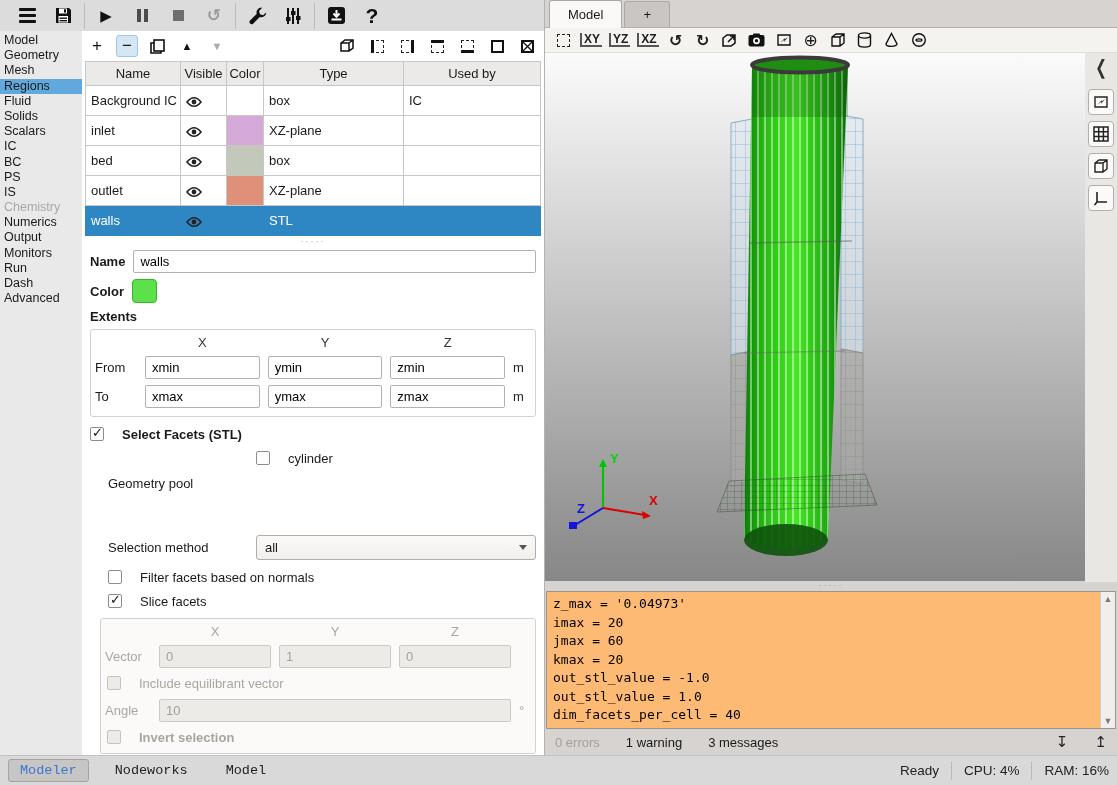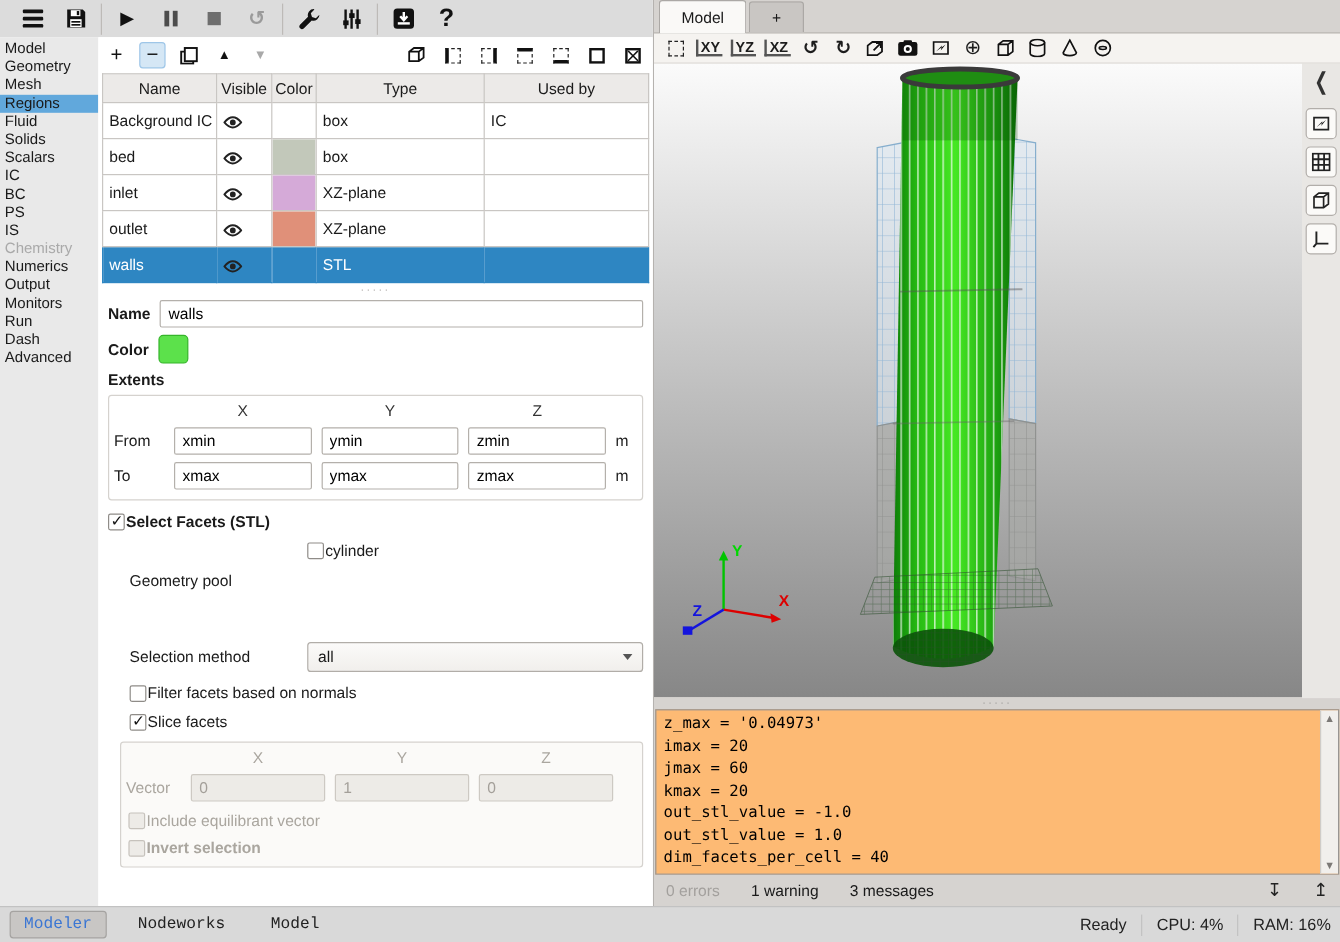--- a/index.html
+++ b/index.html
@@ -65,21 +65,21 @@
   .frow .lab-b { font-weight:bold; margin-right:8px; }
   .name-input { flex:1; height:23px; border:1px solid #b4b0ab; border-radius:2px; padding:0 6px; font:13px "Liberation Sans","DejaVu Sans",sans-serif; background:#fff; }
   .color-btn { width:25px; height:24px; border-radius:4px; border:1px solid #35b52a; cursor:pointer; }
   .section-lab { font-weight:bold; margin:4px 0 5px 0; }
   .groupbox { border:1px solid #d5d2ce; border-radius:3px; padding:5px 8px 8px 4px; margin-bottom:10px; }
   .ext-grid { display:grid; grid-template-columns:42px 1fr 1fr 1fr 14px; gap:6px 8px; align-items:center; }
   .axis-h { text-align:center; color:#333; }
   .ext-grid input { height:23px; border:1px solid #b4b0ab; border-radius:2px; padding:0 6px; font:13px "Liberation Sans","DejaVu Sans",sans-serif; width:100%; background:#fff; }
   .unit { color:#222; }
 
-  .cb-row { display:flex; align-items:center; gap:1px; margin:9px 0; }
+  .cb-row { display:flex; gap:18px; margin:9px 0; }
   .cb { width:14px; height:14px; border:1px solid #8f8c88; border-radius:2px; background:#fff; position:relative; flex:none; cursor:pointer; }
   .cb.checked::after { content:"✓"; position:absolute; left:1px; top:-3px; font-size:13px; font-weight:bold; color:#111; }
   .cb-lab { cursor:default; }
   .bold { font-weight:bold; }
   .indent1 { margin-left:18px; }
   .indent-cyl { margin-left:166px; }
   .plain-lab { margin:10px 0 10px 18px; }
   .pool-gap { height:26px; }
 
   .selmethod-row { display:flex; align-items:center; margin:8px 0 10px 18px; }
@@ -297,41 +297,41 @@
                   <td>Background IC</td>
                   <td><svg class="eye" width="16" height="12" viewBox="0 0 16 12">
                       <path d="M1 6 Q8 -2.5 15 6 Q8 14.5 1 6 Z" fill="none" stroke="#222" stroke-width="1.6"></path>
                       <circle cx="8" cy="6" r="2.4" fill="#222"></circle>
                     </svg></td>
                   <td class="colorcell"></td>
                   <td>box</td>
                   <td>IC</td>
                 </tr>
                 <tr>
+                  <td>inlet</td>
+                  <td><svg class="eye" width="16" height="12" viewBox="0 0 16 12">
+                      <path d="M1 6 Q8 -2.5 15 6 Q8 14.5 1 6 Z" fill="none" stroke="#222" stroke-width="1.6"></path>
+                      <circle cx="8" cy="6" r="2.4" fill="#222"></circle>
+                    </svg></td>
+                  <td class="colorcell">
+                    <div class="swatch-fill" style="background: rgb(213, 170, 216);"></div>
+                  </td>
+                  <td>XZ-plane</td>
+                  <td></td>
+                </tr>
+                <tr>
                   <td>bed</td>
                   <td><svg class="eye" width="16" height="12" viewBox="0 0 16 12">
                       <path d="M1 6 Q8 -2.5 15 6 Q8 14.5 1 6 Z" fill="none" stroke="#222" stroke-width="1.6"></path>
                       <circle cx="8" cy="6" r="2.4" fill="#222"></circle>
                     </svg></td>
                   <td class="colorcell">
                     <div class="swatch-fill" style="background: rgb(194, 200, 186);"></div>
                   </td>
                   <td>box</td>
-                  <td></td>
-                </tr>
-                <tr>
-                  <td>inlet</td>
-                  <td><svg class="eye" width="16" height="12" viewBox="0 0 16 12">
-                      <path d="M1 6 Q8 -2.5 15 6 Q8 14.5 1 6 Z" fill="none" stroke="#222" stroke-width="1.6"></path>
-                      <circle cx="8" cy="6" r="2.4" fill="#222"></circle>
-                    </svg></td>
-                  <td class="colorcell">
-                    <div class="swatch-fill" style="background: rgb(213, 170, 216);"></div>
-                  </td>
-                  <td>XZ-plane</td>
                   <td></td>
                 </tr>
                 <tr>
                   <td>outlet</td>
                   <td><svg class="eye" width="16" height="12" viewBox="0 0 16 12">
                       <path d="M1 6 Q8 -2.5 15 6 Q8 14.5 1 6 Z" fill="none" stroke="#222" stroke-width="1.6"></path>
                       <circle cx="8" cy="6" r="2.4" fill="#222"></circle>
                     </svg></td>
                   <td class="colorcell">
                     <div class="swatch-fill" style="background: rgb(224, 144, 121);"></div>
@@ -422,20 +422,25 @@
                 <span></span>
                 <span class="dis-lab">Vector</span>
                 <input disabled="" value="0" style="">
                 <input disabled="" value="1" style="">
                 <input disabled="" value="0" style="">
                 <span></span>
               </div>
               <div class="cb-row" style="margin:8px 0 8px 2px;">
                 <span class="cb disabled"></span>
                 <span class="cb-lab dis-lab">Include equilibrant vector</span>
+              </div>
+              <div class="vec-grid" style="grid-template-columns:46px 1fr 8px;">
+                <span class="dis-lab">Angle</span>
+                <input class="angle-input" disabled="" value="10" style="">
+                <span class="dis-lab">°</span>
               </div>
               <div class="cb-row" style="margin:8px 0 0 2px;font-weight:bold;">
                 <span class="cb disabled"></span>
                 <span class="cb-lab dis-lab">Invert selection</span>
               </div>
             </div>
 
           </div>
         </div>
       </div>

